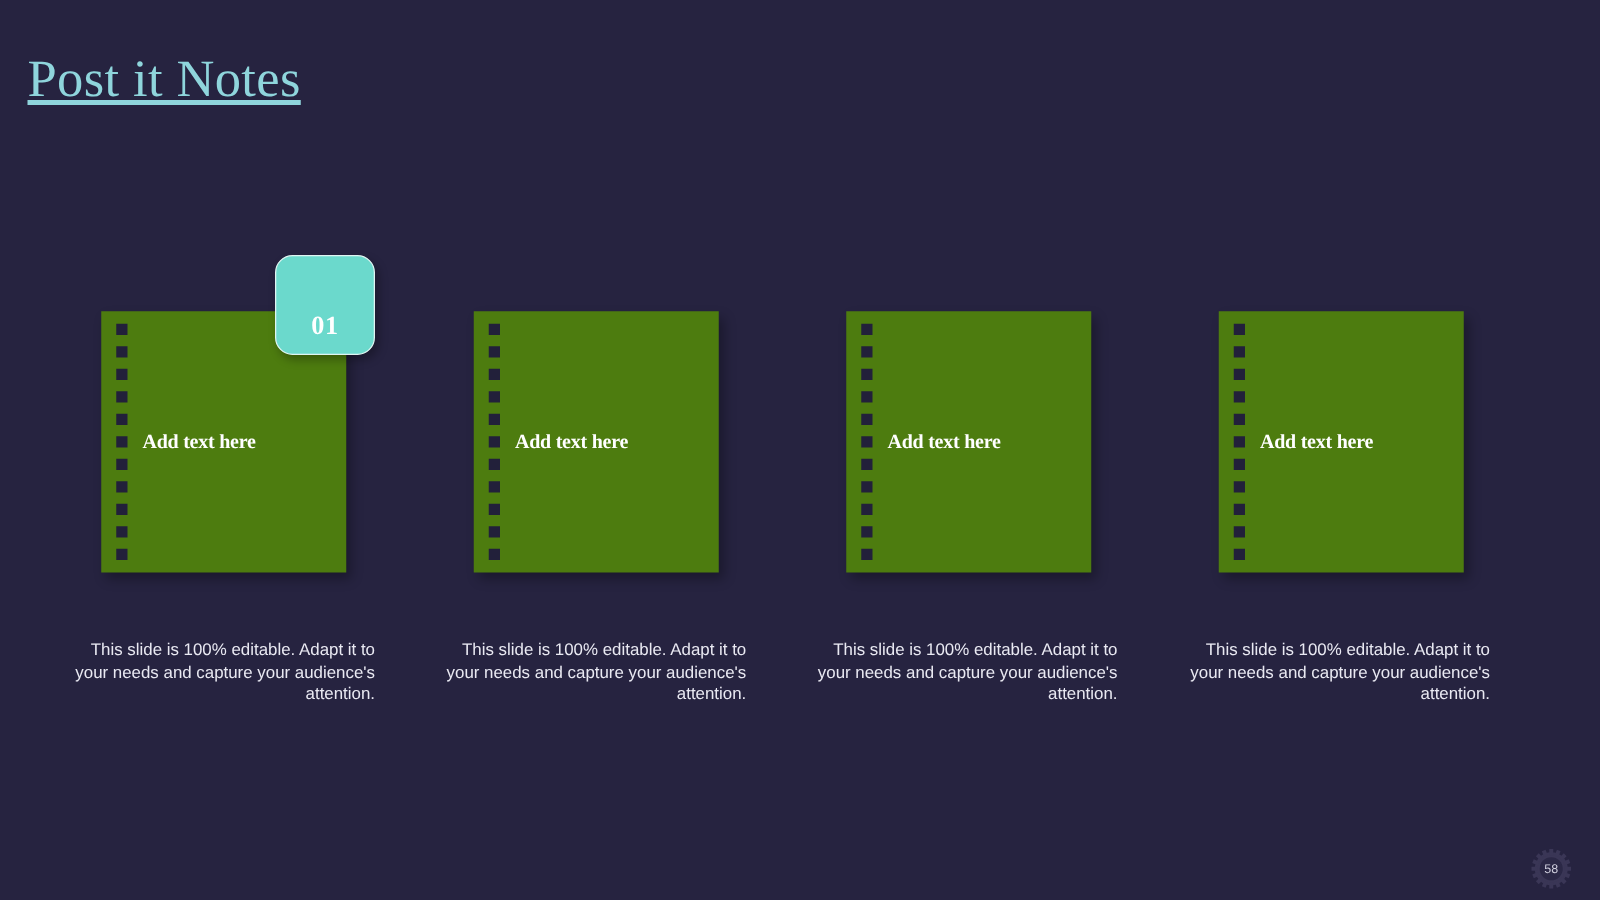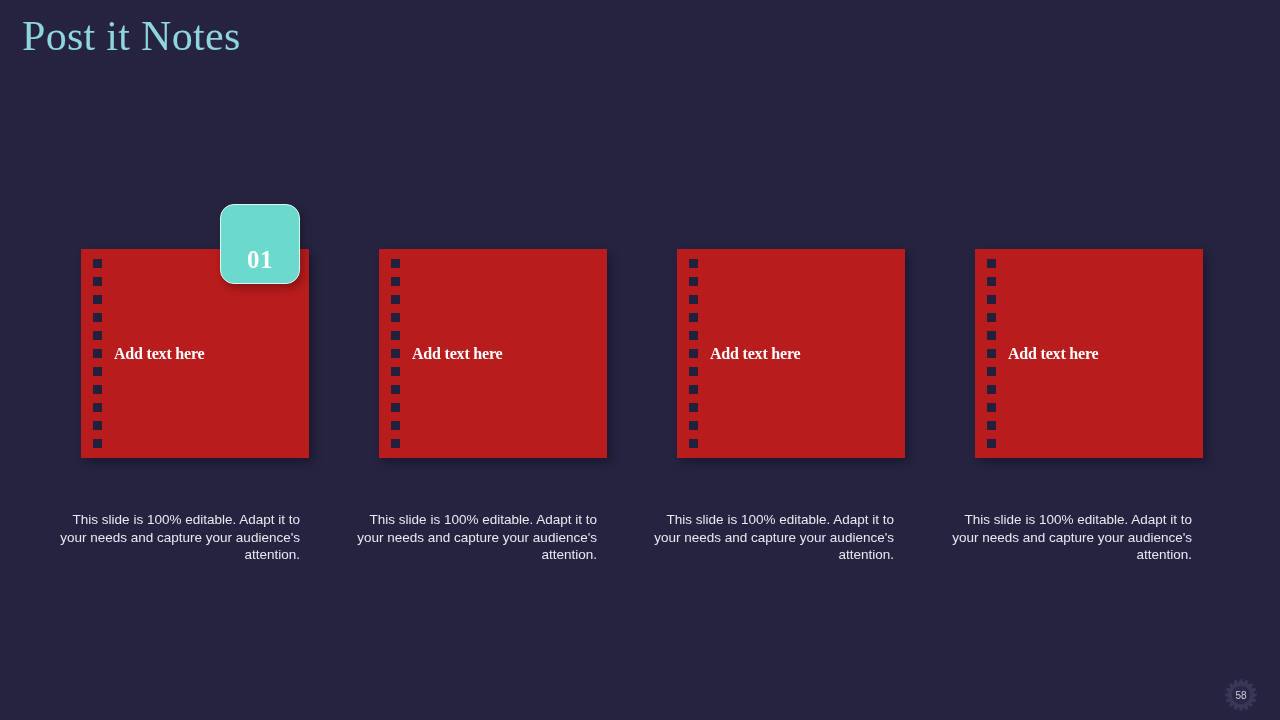--- a/index.html
+++ b/index.html
@@ -12,27 +12,28 @@
     background: #262340;
     font-family: "Liberation Sans", sans-serif;
     overflow: hidden;
     position: relative;
   }
 
   
   .slide-title {
     position: absolute;
     left: 22px;
-    top: 12px;
+    top: 40px;
     font-family: "Liberation Serif", serif;
     font-size: 42px;
     font-weight: 400;
     color: #8FD5DC;
     letter-spacing: 0.3px;
     white-space: nowrap;
+    text-decoration: underline;
   }
 
   
   .notes-row {
     position: absolute;
     left: 0;
     top: 204px;
     width: 1280px;
     height: 270px;
   }
@@ -44,23 +45,22 @@
     height: 270px;
   }
 
   
   .note-sheet {
     position: absolute;
     left: 0;
     top: 45px;
     width: 196px;
     height: 209px;
-    background: #b91c1c;
+    background: #4d7c0f;
     box-shadow: 4px 5px 9px rgba(0,0,0,0.30);
-    padding-left: 32px;
   }
 
   
   .note-holes {
     position: absolute;
     left: 11px;
     top: 10px;
     width: 11px;
     height: 189px;
     display: flex;
@@ -98,21 +98,21 @@
     background: #6BD9CC;
     border: 1.5px solid #DFF5F2;
     box-sizing: border-box;
     display: flex;
     align-items: center;
     justify-content: center;
     box-shadow: 3px 4px 8px rgba(0,0,0,0.28);
   }
   .note-badge-label {
     font-family: "Liberation Serif", serif;
-    font-size: 25px;
+    font-size: 21px;
     font-weight: bold;
     color: #FFFFFF;
     letter-spacing: 0.5px;
     margin-top: 32px;
   }
 
   
   .caption {
     position: absolute;
     top: 511px;

